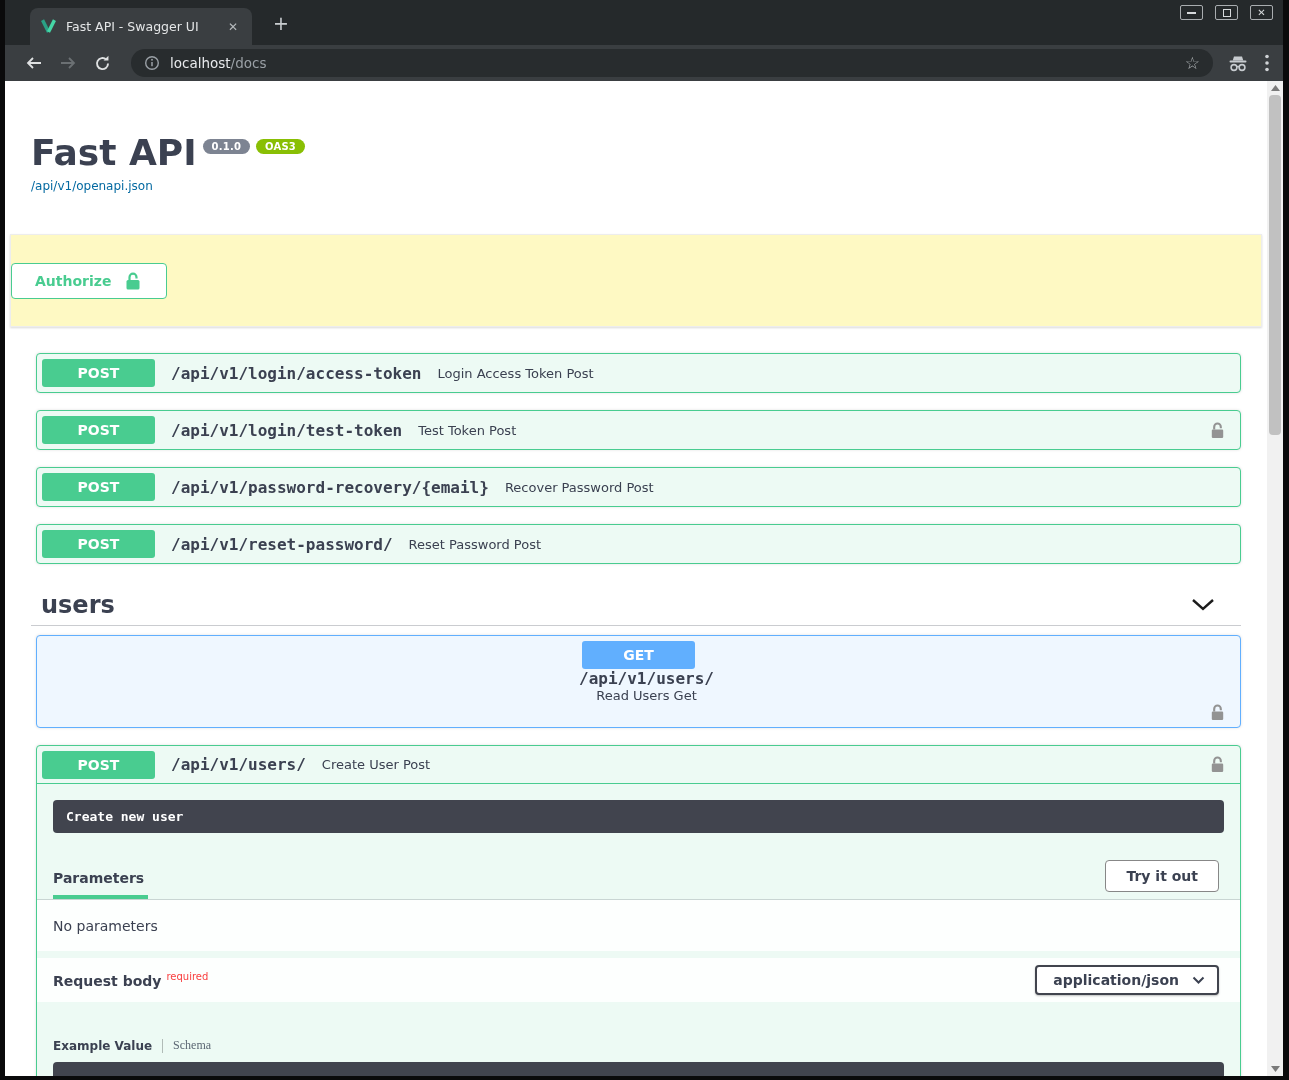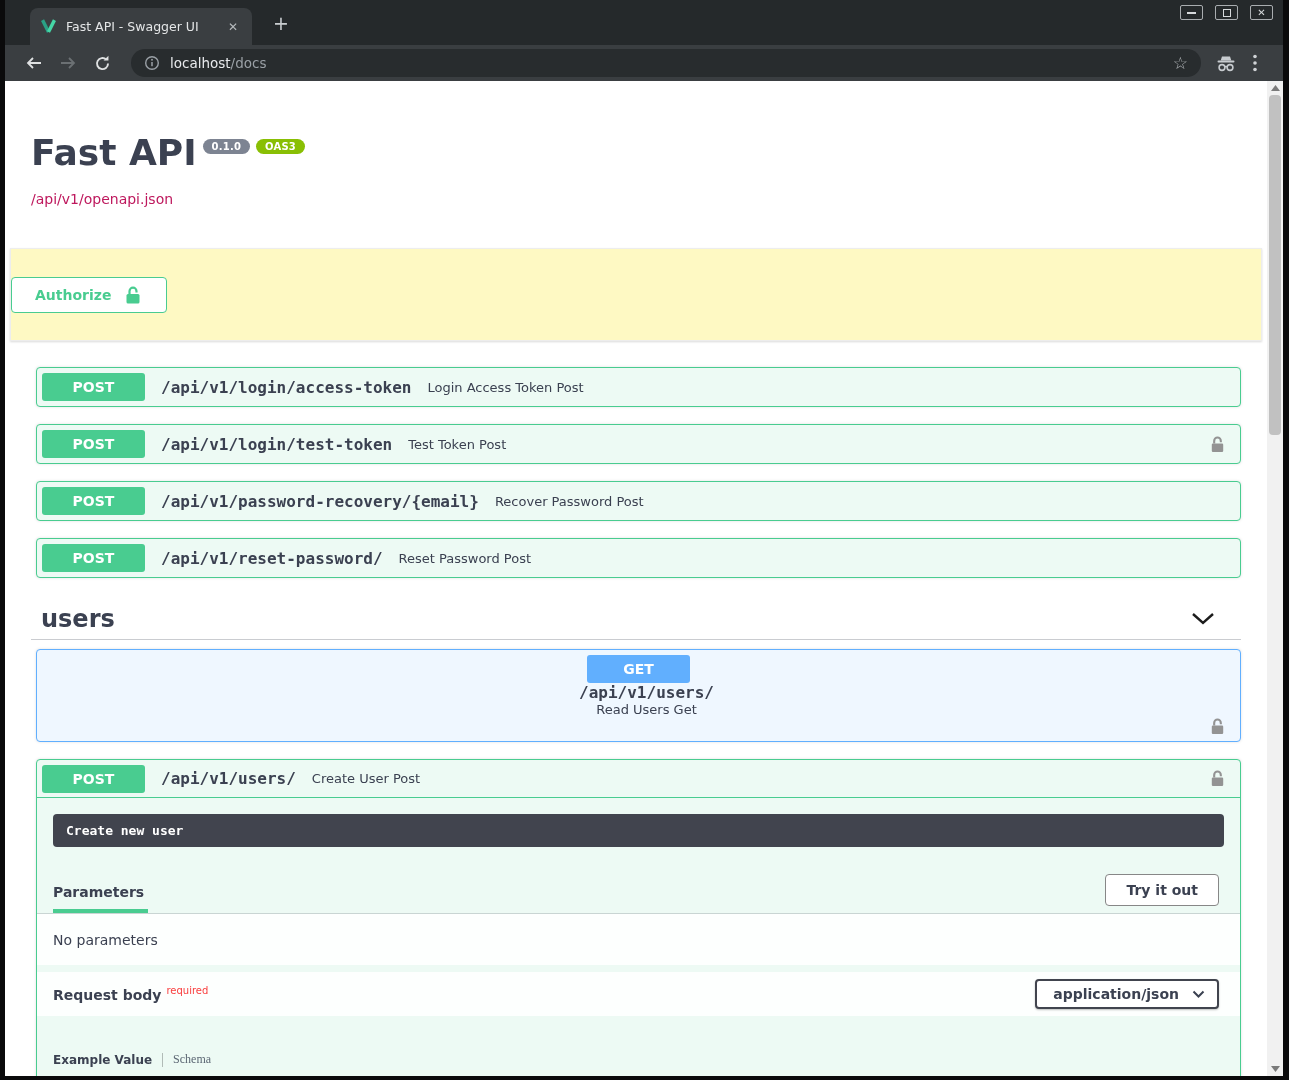--- a/index.html
+++ b/index.html
@@ -15,60 +15,60 @@
   .tab-title { flex:1; font-size:12.5px; color:#e4e6e7; margin-left:9px; white-space:nowrap; overflow:hidden; }
   .tab-close { color:#b6babd; font-size:12px; padding:2px 4px; cursor:default; }
   .newtab { position:absolute; left:262px; top:10px; color:#c9cdd0; font-size:19px; padding:2px 6px; }
   .win-controls { position:absolute; right:10px; top:5px; display:flex; gap:12px; }
   .wc { width:23px; height:15px; border:1px solid #a9adb0; border-radius:2px;
         display:flex; align-items:center; justify-content:center; color:#d6d9db; font-size:10px; }
   .wc .min-bar { width:9px; height:2px; background:#d6d9db; }
   .wc .max-box { width:8px; height:8px; border:1.5px solid #d6d9db; }
 
   .toolbar { position:absolute; left:5px; right:6px; top:45px; height:36px; background:#3a3e41;
-             display:flex; align-items:center; padding:0 22px 0 16px; }
+             display:flex; align-items:center; padding:0 10px 0 16px; }
   .nav-ic { display:flex; align-items:center; justify-content:center; width:26px; height:26px; margin-right:8px; }
   .urlbar { flex:1; height:28px; margin-left:8px; background:#282c2e; border-radius:14px;
             display:flex; align-items:center; padding:0 13px; }
   .url-host { margin-left:10px; font-size:13.5px; color:#e8eaed; }
   .url-path { font-size:13.5px; color:#9aa0a6; }
   .star { margin-left:auto; font-size:17px; color:#aeb2b5; line-height:1; }
   .after-url { display:flex; align-items:center; gap:16px; margin-left:14px; margin-right:4px; }
 
   
   .content { position:absolute; left:5px; right:22px; top:81px; bottom:4px; background:#fff; overflow:hidden; }
   .main { padding:0 26px; }
 
   .info { margin-top:52px; }
   .api-title { font-size:36px; font-weight:bold; color:#3b4151; line-height:40px; }
   .badge { display:inline-block; font-size:10px; font-weight:bold; color:#fff; padding:2px 9px;
            border-radius:10px; position:relative; top:-15px; margin-left:6px; letter-spacing:.2px; }
   .badge.version { background:#7d8492; }
   .badge.oas { background:#89bf04; }
-  .spec-link { display:inline-block; margin-top:18px; font-size:14px; color:#be185d; text-decoration:none; }
+  .spec-link { display:inline-block; margin-top:6px; font-size:12px; color:#0369a1; text-decoration:none; }
 
   .scheme-container { margin:40px -21px 0; height:93px; background:#fef9c3;
                       box-shadow:0 1px 2px 0 rgba(0,0,0,.15); border:1px solid #ededed;
                       display:flex; align-items:center; padding-right:48px; }
   .authorize-btn { display:flex; align-items:center; gap:12px; background:#fff; border:1px solid #49cc90;
                    border-radius:4px; padding:7px 23px; color:#49cc90; font-size:14px; font-weight:bold;
                    font-family:inherit; cursor:pointer; }
 
   .tag-section { margin-top:26px; }
   .tag-section.users { margin-top:20px; }
   .tag-header { display:flex; align-items:center; justify-content:space-between;
                 padding:0 26px 0 10px; height:42px; border-bottom:1px solid rgba(59,65,81,.27); cursor:pointer; }
   .tag-header h3 { font-size:24px; font-weight:600; color:#3b4151; }
 
   .opblock { margin:0 0 17px 5px; width:1205px; border-radius:4px; display:flex; align-items:center;
              padding:5px; border:1px solid; box-shadow:0 0 3px rgba(0,0,0,.12); cursor:pointer; }
   .tag-header + .opblock { margin-top:9px; }
   .opblock.post { background:#edfaf4; border-color:#49cc90; }
   .opblock.get  { background:#eff7ff; border-color:#61affe;flex-direction:column; }
-  .method { width:103px; height:28px; border-radius:3px; color:#fff; font-size:14px; font-weight:bold;
+  .method { width:113px; height:28px; border-radius:3px; color:#fff; font-size:14px; font-weight:bold;
             display:flex; align-items:center; justify-content:center; flex:none; }
   .m-post { background:#49cc90; }
   .m-get  { background:#61affe; }
   .op-path { margin-left:16px; font-family:"DejaVu Sans Mono","Liberation Mono",monospace;
              font-size:16px; font-weight:bold; color:#3b4151; }
   .op-summary { margin-left:16px; font-size:13px; color:#3b4151; }
   .op-lock { margin-left:auto; margin-right:8px; display:flex; }
 
   
   .opblock-expanded { margin:0 0 0 5px; width:1205px; border:1px solid #49cc90; border-radius:4px;

